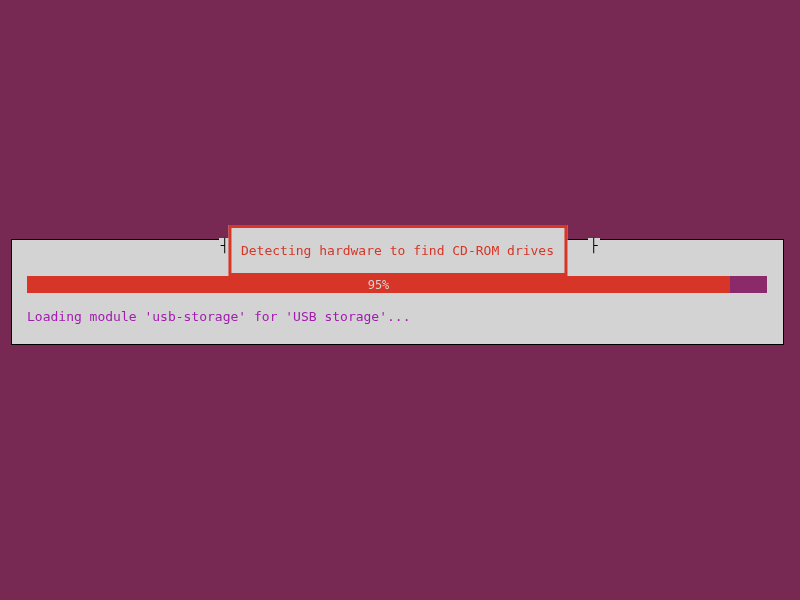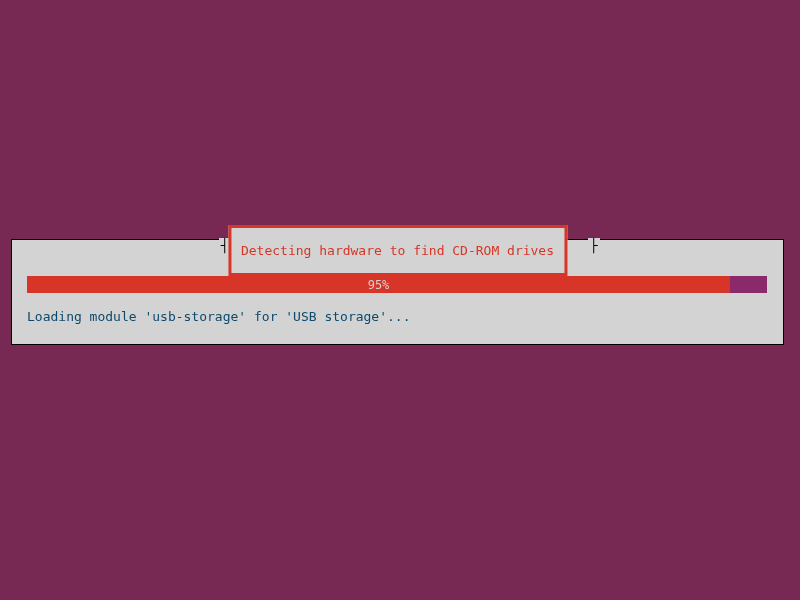--- a/index.html
+++ b/index.html
@@ -75,21 +75,21 @@
       left: 50%;
       top: 50%;
       transform: translate(-50%, -50%);
       color: #d3d3d3;
       font-size: 12px;
     }
     .status-text {
       position: absolute;
       left: 15px;
       top: 69px;
-      color: #0c4a6e;
+      color: #a21caf;
       font-size: 13px;
     }
   </style>
 </head>
 <body>
 
 <div class="dialog">
   <span class="title-brackets-left">┤</span>
   <div class="dialog-title-border">
     <span class="dialog-title">Detecting hardware to find CD-ROM drives</span>

